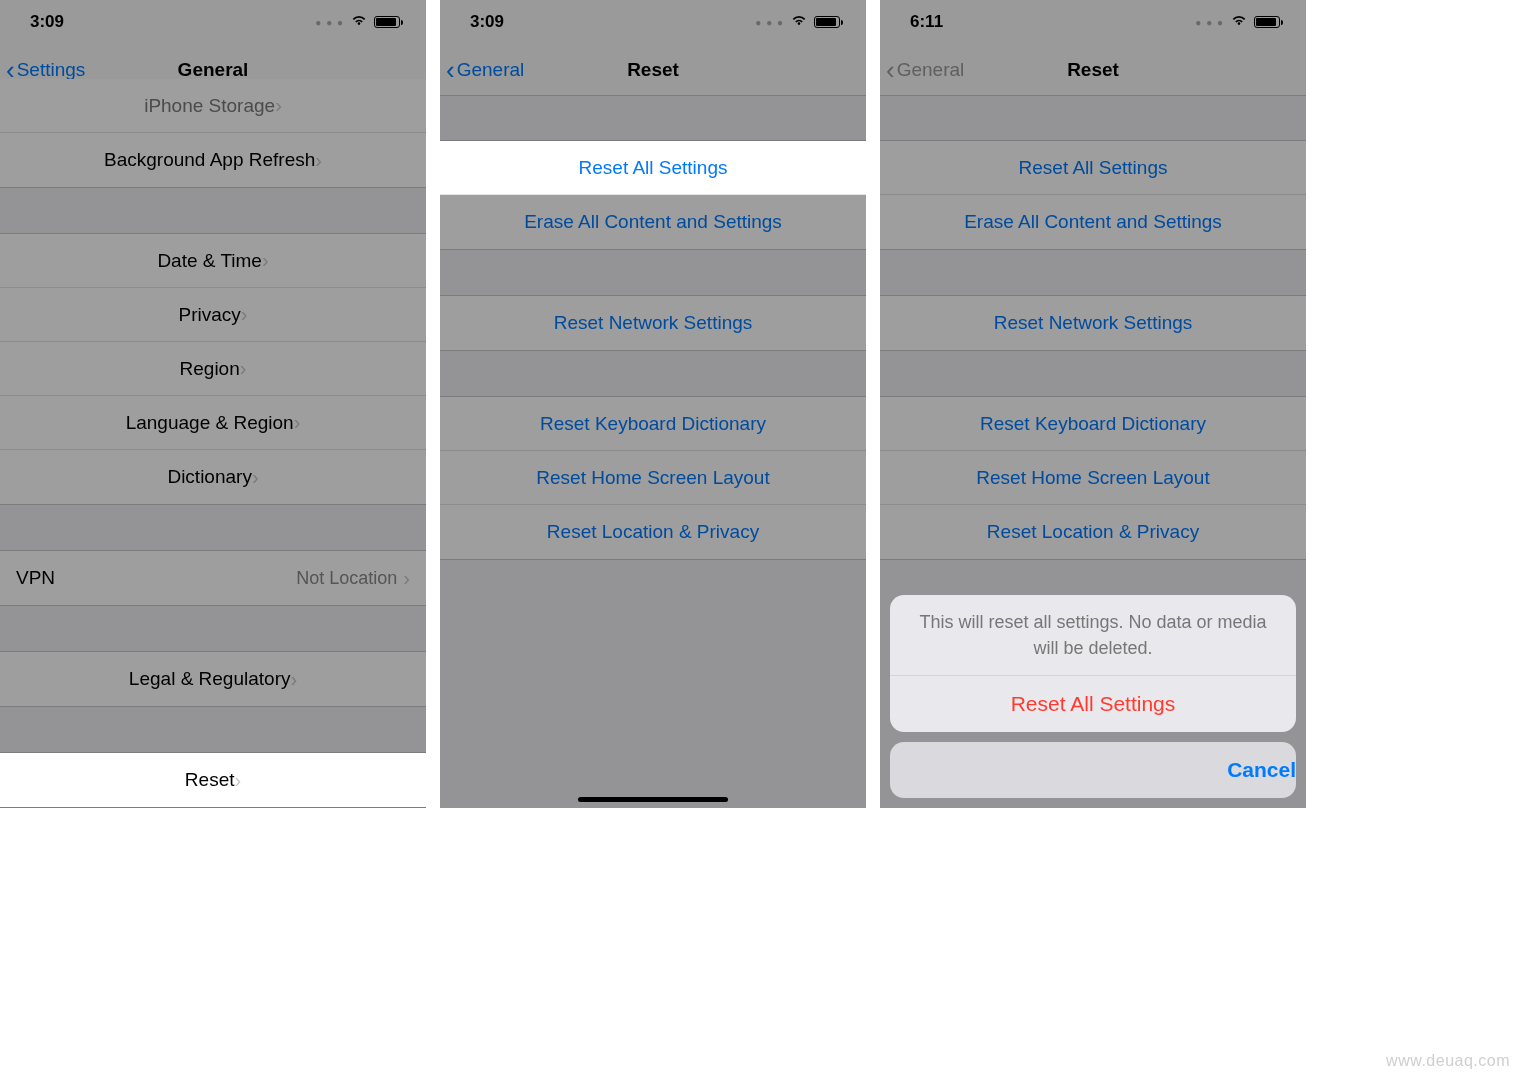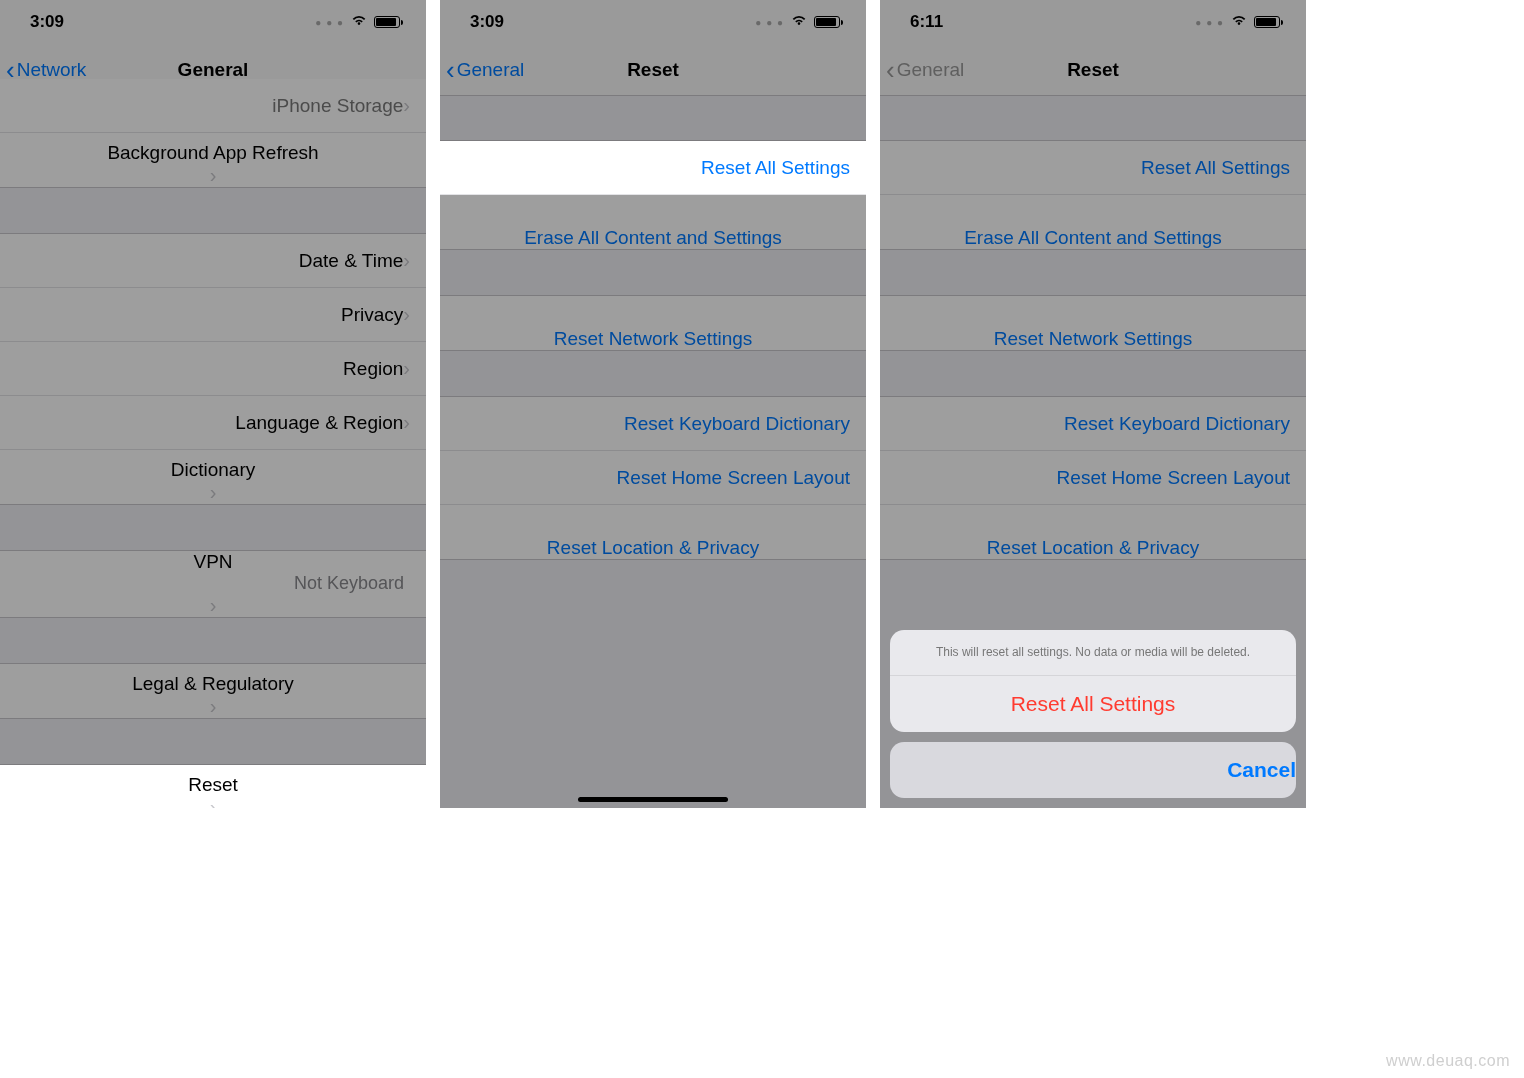--- a/index.html
+++ b/index.html
@@ -64,30 +64,30 @@
   .chev-left { font-size:26px; font-weight:300; margin-right:2px; line-height:1;}
   .nav-title {
     position:absolute; left:0; right:0; text-align:center;
     font-size: 19px; font-weight:600; color:#000;
     pointer-events:none;
   }
   .list { }
   .group { margin-top: 0; background:#fff; border-top:1px solid #c8c7cc; border-bottom:1px solid #c8c7cc; }
   .group + .group { margin-top: 45px; }
   .row {
-    display:flex; align-items:center; justify-content:flex-end;
+    display:flex; align-items:center; justify-content:center;
     min-height: 54px;
     padding: 0 16px;
     font-size: 19px;
     color:#000;
     background:#fff;
     border-bottom:1px solid #e3e3e6;
     position:relative;
   }
-  .row:last-child { border-bottom:none;flex-direction:column; }
+  .row:last-child { border-bottom:none; }
   .row-blue { color:#007aff; }
   .row-val { color:#8a8a8e; font-size:18px; margin-left:auto; padding-right:6px;}
   .chev-right { color:#c7c7cc; font-size:20px; font-weight:300;}
   .row-partial { color:#7a7a7a; }
   .home-indicator {
     position:absolute; bottom:6px; left:50%; transform:translateX(-50%);
     width:150px; height:5px; background:#000; border-radius:3px;
   }
 
   
@@ -100,21 +100,21 @@
   .sheet-wrap {
     position:absolute; left:10px; right:10px; bottom:10px; z-index:10;
   }
   .sheet-card {
     background: rgba(235,235,240,0.97);
     border-radius: 14px;
     overflow:hidden;
     margin-bottom:10px;
   }
   .sheet-msg {
-    font-size: 12px; color:#777; text-align:center;
+    font-size: 18px; color:#777; text-align:center;
     padding: 14px 22px 14px;
     border-bottom:1px solid #d5d5d9;
     line-height:1.45;
   }
   .sheet-btn {
     text-align:center; font-size: 21px; padding: 16px 0;
     color:#ff3b30;
   }
   .sheet-cancel {
     background: rgba(220,220,225,0.96);
@@ -149,21 +149,21 @@
       </span>
       <span class="battery">
           <span class="battery-fill"></span>
         </span>
     </span>
   </div>
 
   <div class="navbar">
     <div class="back">
       <span class="chev-left">‹</span>
-      <span>Network</span>
+      <span>Settings</span>
     </div>
     <div class="nav-title">General</div>
   </div>
 
   <div class="list scroll-offset">
     <div class="group" style="margin-top:0">
       <div class="row row-partial">
         <span>iPhone Storage</span>
         <span class="chev-right">›</span>
       </div>
@@ -192,21 +192,21 @@
       </div>
       <div class="row">
         <span>Dictionary</span>
         <span class="chev-right">›</span>
       </div>
     </div>
 
     <div class="group">
       <div class="row">
         <span>VPN</span>
-        <span class="row-val">Not Keyboard</span>
+        <span class="row-val">Not Location</span>
         <span class="chev-right">›</span>
       </div>
     </div>
 
     <div class="group">
       <div class="row">
         <span>Legal &amp; Regulatory</span>
         <span class="chev-right">›</span>
       </div>
     </div>

